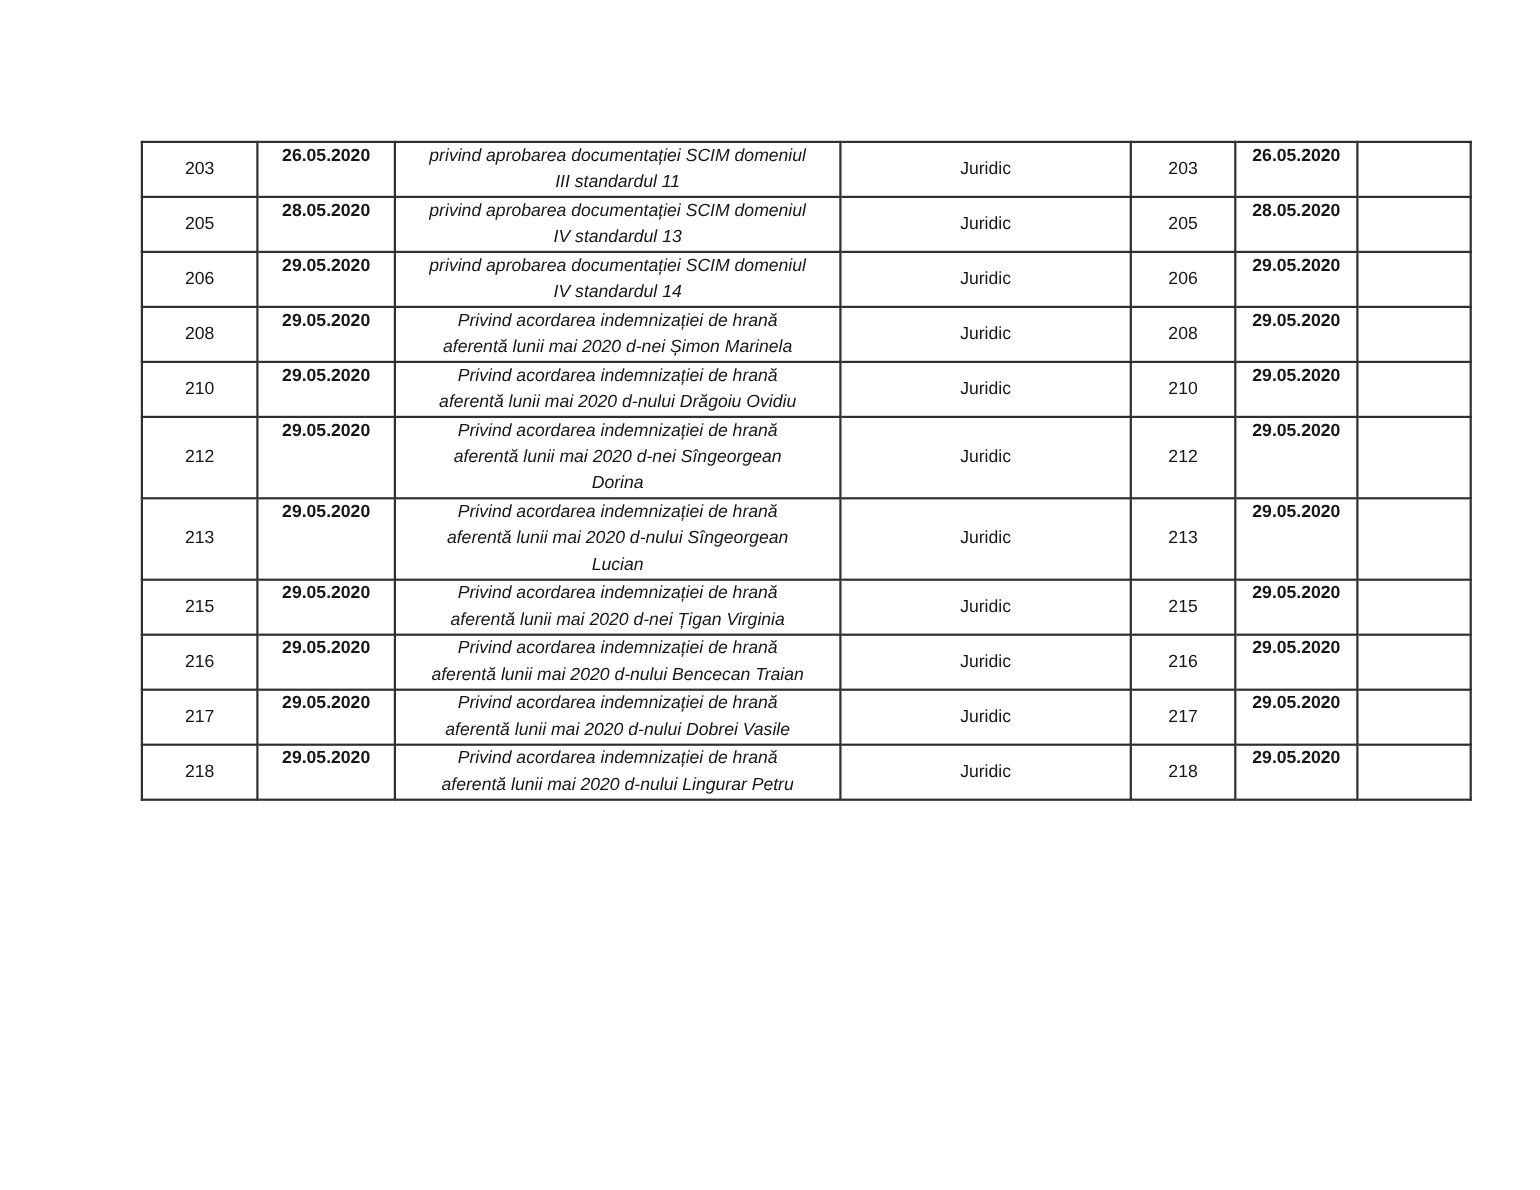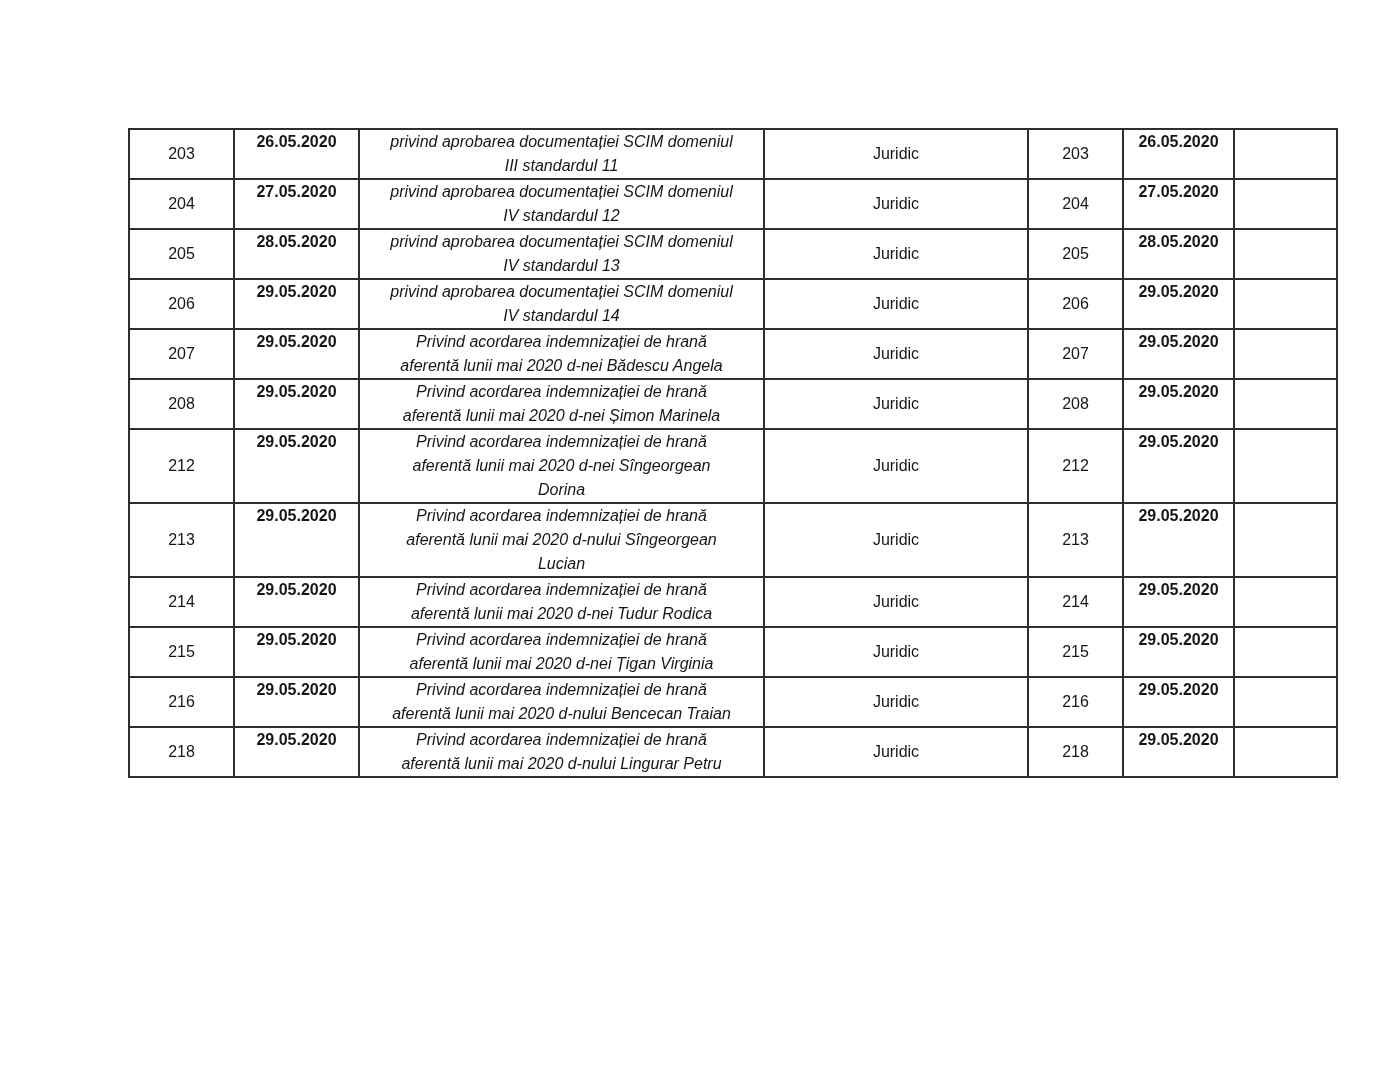--- a/index.html
+++ b/index.html
@@ -73,66 +73,56 @@
     <td class="c-nr">203</td>
     <td class="c-date top">26.05.2020</td>
     <td class="c-desc desc">privind aprobarea documentației SCIM domeniul
 III standardul 11</td>
     <td class="c-comp">Juridic</td>
     <td class="c-nr2">203</td>
     <td class="c-date2 top">26.05.2020</td>
     <td class="c-obs"></td>
   </tr>
         <tr>
-    <td class="c-nr">204</td>
-    <td class="c-date top">27.05.2020</td>
-    <td class="c-desc desc">privind aprobarea documentației SCIM domeniul
-IV standardul 12</td>
-    <td class="c-comp">Juridic</td>
-    <td class="c-nr2">204</td>
-    <td class="c-date2 top">27.05.2020</td>
-    <td class="c-obs"></td>
-  </tr>
-        <tr>
     <td class="c-nr">205</td>
     <td class="c-date top">28.05.2020</td>
     <td class="c-desc desc">privind aprobarea documentației SCIM domeniul
 IV standardul 13</td>
     <td class="c-comp">Juridic</td>
     <td class="c-nr2">205</td>
     <td class="c-date2 top">28.05.2020</td>
     <td class="c-obs"></td>
   </tr>
         <tr>
     <td class="c-nr">206</td>
     <td class="c-date top">29.05.2020</td>
     <td class="c-desc desc">privind aprobarea documentației SCIM domeniul
 IV standardul 14</td>
     <td class="c-comp">Juridic</td>
     <td class="c-nr2">206</td>
     <td class="c-date2 top">29.05.2020</td>
     <td class="c-obs"></td>
   </tr>
         <tr>
-    <td class="c-nr">207</td>
-    <td class="c-date top">29.05.2020</td>
-    <td class="c-desc desc">Privind acordarea indemnizației de hrană
-aferentă lunii mai 2020 d-nei Bădescu Angela</td>
-    <td class="c-comp">Juridic</td>
-    <td class="c-nr2">207</td>
-    <td class="c-date2 top">29.05.2020</td>
-    <td class="c-obs"></td>
-  </tr>
-        <tr>
     <td class="c-nr">208</td>
     <td class="c-date top">29.05.2020</td>
     <td class="c-desc desc">Privind acordarea indemnizației de hrană
 aferentă lunii mai 2020 d-nei Șimon Marinela</td>
     <td class="c-comp">Juridic</td>
     <td class="c-nr2">208</td>
+    <td class="c-date2 top">29.05.2020</td>
+    <td class="c-obs"></td>
+  </tr>
+        <tr>
+    <td class="c-nr">210</td>
+    <td class="c-date top">29.05.2020</td>
+    <td class="c-desc desc">Privind acordarea indemnizației de hrană
+aferentă lunii mai 2020 d-nului Drăgoiu Ovidiu</td>
+    <td class="c-comp">Juridic</td>
+    <td class="c-nr2">210</td>
     <td class="c-date2 top">29.05.2020</td>
     <td class="c-obs"></td>
   </tr>
         <tr>
     <td class="c-nr">212</td>
     <td class="c-date top">29.05.2020</td>
     <td class="c-desc desc">Privind acordarea indemnizației de hrană
 aferentă lunii mai 2020 d-nei Sîngeorgean
 Dorina</td>
     <td class="c-comp">Juridic</td>
@@ -145,50 +135,50 @@
     <td class="c-date top">29.05.2020</td>
     <td class="c-desc desc">Privind acordarea indemnizației de hrană
 aferentă lunii mai 2020 d-nului Sîngeorgean
 Lucian</td>
     <td class="c-comp">Juridic</td>
     <td class="c-nr2">213</td>
     <td class="c-date2 top">29.05.2020</td>
     <td class="c-obs"></td>
   </tr>
         <tr>
-    <td class="c-nr">214</td>
-    <td class="c-date top">29.05.2020</td>
-    <td class="c-desc desc">Privind acordarea indemnizației de hrană
-aferentă lunii mai 2020 d-nei Tudur Rodica</td>
-    <td class="c-comp">Juridic</td>
-    <td class="c-nr2">214</td>
-    <td class="c-date2 top">29.05.2020</td>
-    <td class="c-obs"></td>
-  </tr>
-        <tr>
     <td class="c-nr">215</td>
     <td class="c-date top">29.05.2020</td>
     <td class="c-desc desc">Privind acordarea indemnizației de hrană
 aferentă lunii mai 2020 d-nei Țigan Virginia</td>
     <td class="c-comp">Juridic</td>
     <td class="c-nr2">215</td>
     <td class="c-date2 top">29.05.2020</td>
     <td class="c-obs"></td>
   </tr>
         <tr>
     <td class="c-nr">216</td>
     <td class="c-date top">29.05.2020</td>
     <td class="c-desc desc">Privind acordarea indemnizației de hrană
 aferentă lunii mai 2020 d-nului Bencecan Traian</td>
     <td class="c-comp">Juridic</td>
     <td class="c-nr2">216</td>
     <td class="c-date2 top">29.05.2020</td>
     <td class="c-obs"></td>
   </tr>
         <tr>
+    <td class="c-nr">217</td>
+    <td class="c-date top">29.05.2020</td>
+    <td class="c-desc desc">Privind acordarea indemnizației de hrană
+aferentă lunii mai 2020 d-nului Dobrei Vasile</td>
+    <td class="c-comp">Juridic</td>
+    <td class="c-nr2">217</td>
+    <td class="c-date2 top">29.05.2020</td>
+    <td class="c-obs"></td>
+  </tr>
+        <tr>
     <td class="c-nr">218</td>
     <td class="c-date top">29.05.2020</td>
     <td class="c-desc desc">Privind acordarea indemnizației de hrană
 aferentă lunii mai 2020 d-nului Lingurar Petru</td>
     <td class="c-comp">Juridic</td>
     <td class="c-nr2">218</td>
     <td class="c-date2 top">29.05.2020</td>
     <td class="c-obs"></td>
   </tr>
       </tbody>

